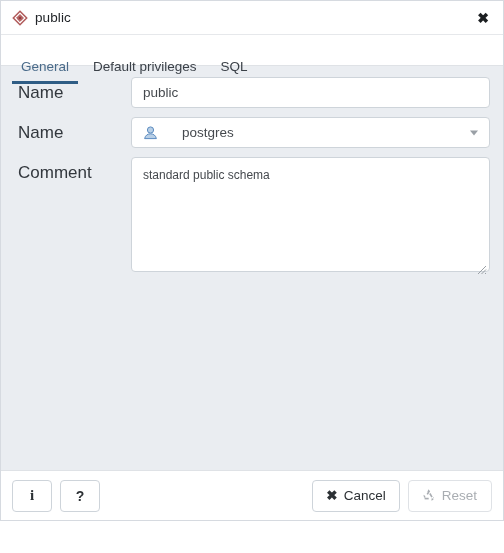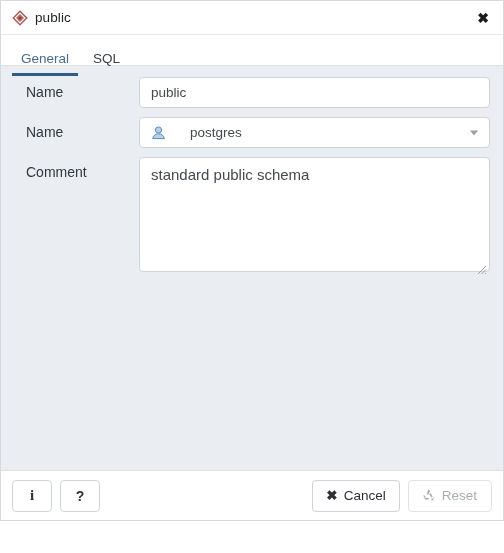--- a/index.html
+++ b/index.html
@@ -88,21 +88,21 @@
   }
   .tab {
     font-size: 13.5px;
     color: #3b4148;
     padding: 0 9px 6px 9px;
     margin-right: 6px;
     cursor: pointer;
     line-height: 16px;
     border-bottom: 3px solid transparent;
     position: relative;
-    top: 11px;
+    top: 19px;
     white-space: nowrap;
   }
   .tab.active {
     color: #4a6b8a;
     border-bottom-color: #2f5d85;
   }
 
   
   .body {
     flex: 1 1 auto;
@@ -112,26 +112,25 @@
     overflow: hidden;
   }
   .form-row {
     display: flex;
     align-items: flex-start;
     margin-bottom: 9px;
   }
   .form-label {
     width: 117px;
     flex: 0 0 117px;
-    font-size: 14px;
+    font-size: 17px;
     color: #32373d;
     line-height: 31px;
     padding-left: 4px;
     box-sizing: border-box;
-    margin-left: 8px;
   }
   .form-control {
     flex: 1 1 auto;
     min-width: 0;
   }
 
   .text-input {
     width: 100%;
     height: 31px;
     box-sizing: border-box;
@@ -189,21 +188,21 @@
     width: 100%;
   }
   .textarea {
     width: 100%;
     height: 115px;
     box-sizing: border-box;
     border: 1px solid #ced4da;
     border-radius: 4px;
     background: #ffffff;
     font-family: "Liberation Sans", sans-serif;
-    font-size: 15px;
+    font-size: 12px;
     color: #45494e;
     padding: 8px 11px;
     resize: none;
     outline: none;
     line-height: 18px;
     overflow: hidden;
   }
   .resize-grip {
     position: absolute;
     right: 3px;
@@ -287,20 +286,21 @@
           <rect x="6.6" y="6.6" width="2.8" height="2.8" fill="#8f3c3c"></rect>
         </svg>
       </span>
       <span class="title-text">public</span>
     </div>
     <div class="close-btn">✖</div>
   </div>
 
   <div class="tabbar">
     <div class="tab active">General</div>
+    <div class="tab">Default privileges</div>
     <div class="tab">SQL</div>
   </div>
 
   <div class="body">
 
     <div class="form-row">
       <div class="form-label">Name</div>
       <div class="form-control">
         <input class="text-input" type="text" value="public" style="">
       </div>

